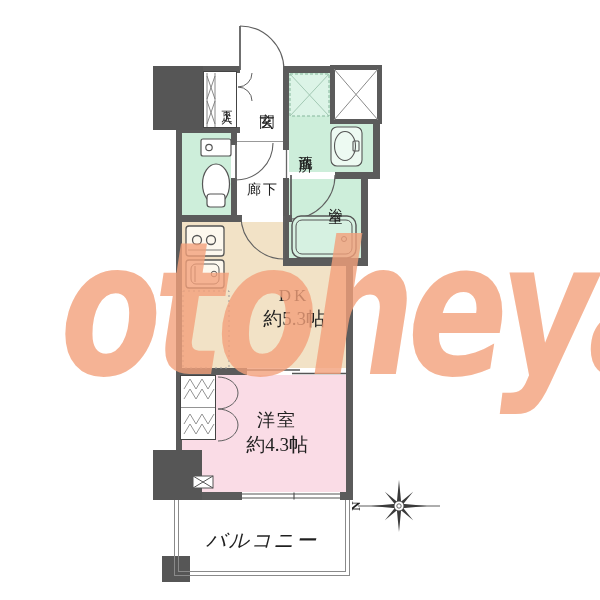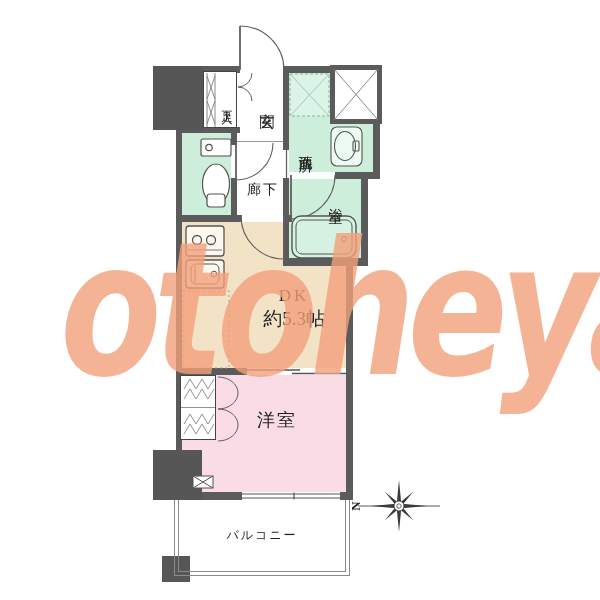--- a/index.html
+++ b/index.html
@@ -203,20 +203,21 @@
   <div class="vlabel" style="left:328px;top:181px;width:16px;height:36px;font-size:14px;">浴室</div>
   <div class="hlabel" style="left:240px;top:181px;width:46px;font-size:14px;letter-spacing:2px;">廊下</div>
 
   <div class="hlabel" style="left:246px;top:286px;width:96px;">
     <div style="font-size:17px;letter-spacing:3px;">DK</div>
     <div class="lbl-size">約5.3帖</div>
   </div>
 
   <div class="hlabel" style="left:229px;top:408px;width:96px;">
     <div style="font-size:18px;letter-spacing:2px;">洋室</div>
+    <div class="lbl-size">約4.3帖</div>
   </div>
 
-  <div class="hlabel" style="left:187px;top:527px;width:150px;font-size:12px;letter-spacing:2px;">バルコニー</div>
+  <div class="hlabel" style="left:187px;top:527px;width:150px;font-size:20px;letter-spacing:2px;font-style:italic;">バルコニー</div>
 
   <div class="hlabel" style="left:348px;top:498px;width:16px;font-size:13px;font-weight:bold;transform:rotate(-90deg);">N</div>
 
   <div id="watermark">otoheya</div>
 </div>
 
 </body></html>

